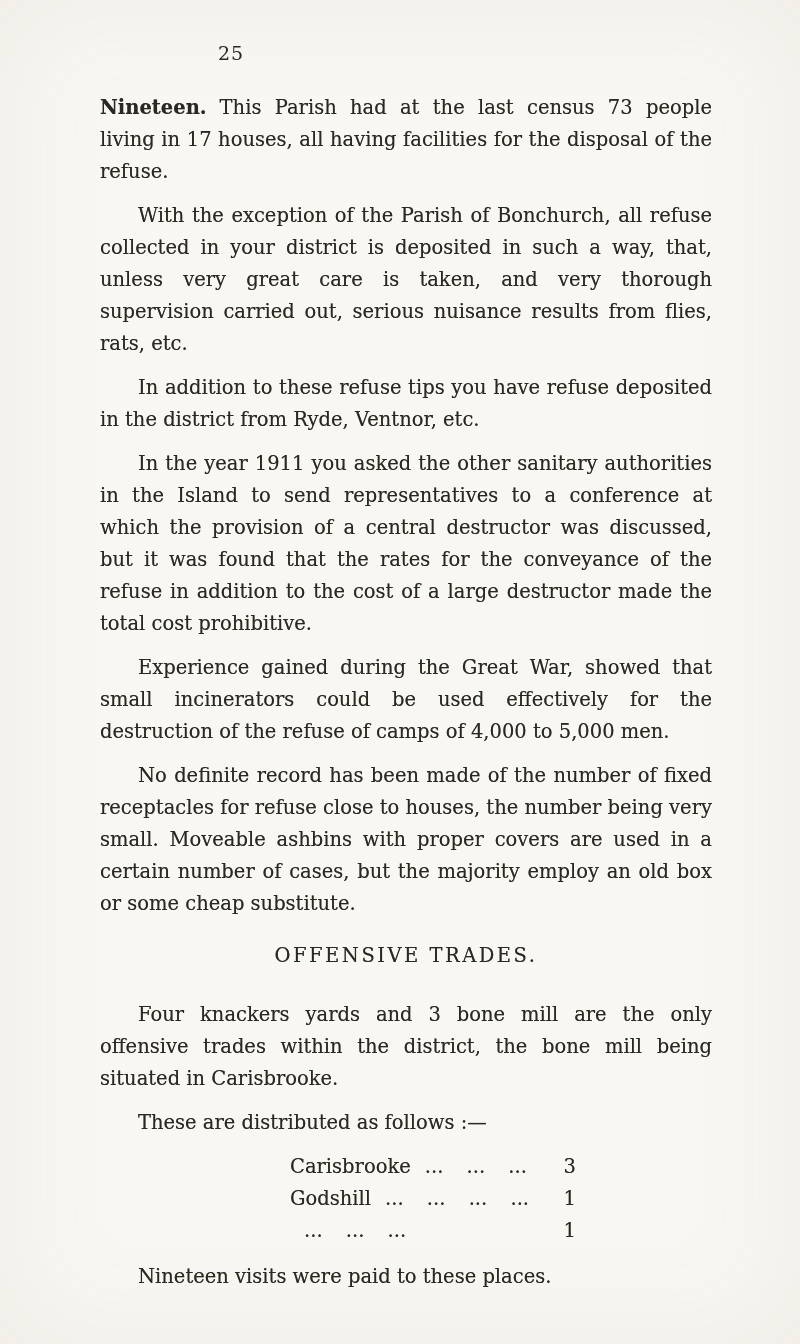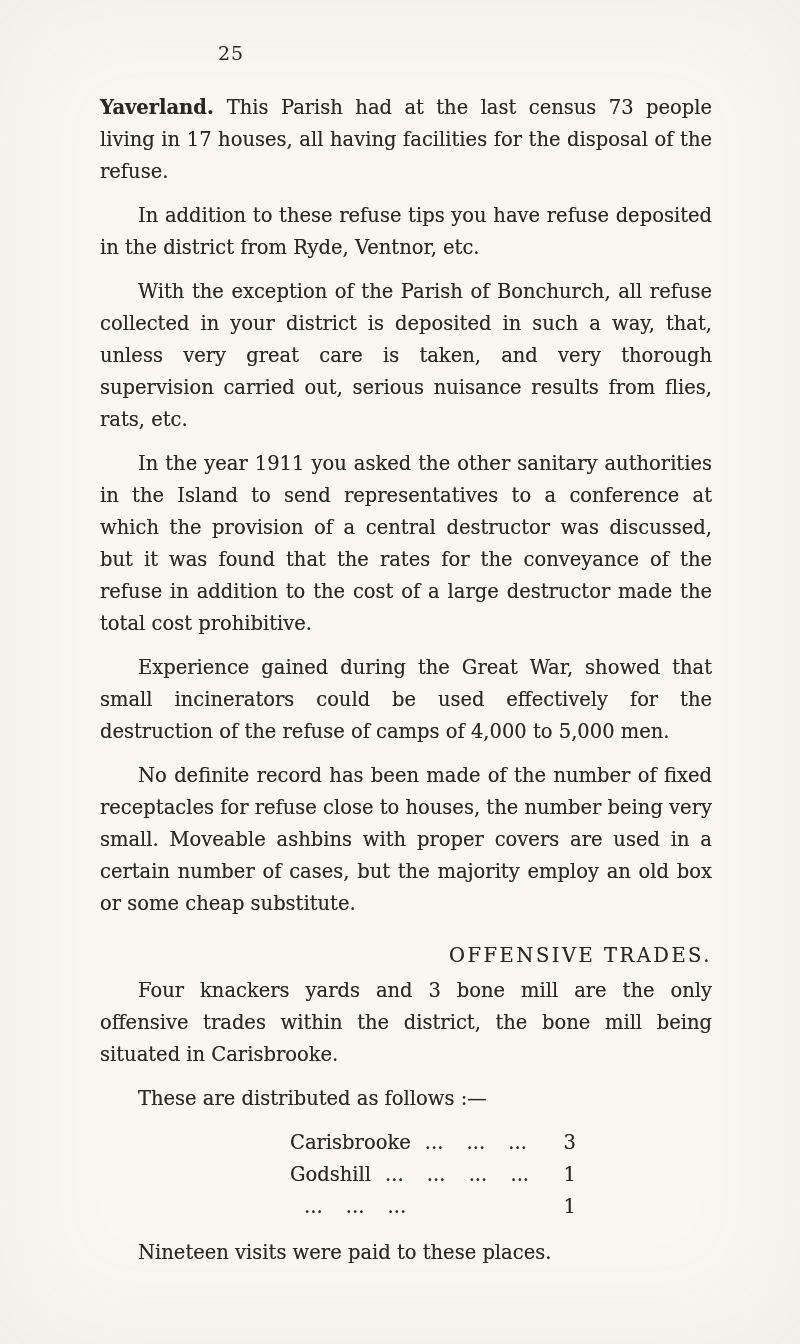--- a/index.html
+++ b/index.html
@@ -30,23 +30,23 @@
     line-height: 32px;
     text-align: justify;
     margin-bottom: 12px;
     text-shadow: 0 0 0.4px rgba(43,39,34,0.55);
   }
   .para.indent { text-indent: 38px; }
   .bold-lead { font-weight: bold; margin-right: 13px; }
   .section-heading {
     font-size: 19.5px;
     font-weight: normal;
-    text-align: right;
+    text-align: center;
     letter-spacing: 2.5px;
-    margin: 24px 0 8px 0;
+    margin: 24px 0 32px 0;
     text-shadow: 0 0 0.4px rgba(43,39,34,0.55);
   }
   .dist-table {
     margin: 2px 0 14px 190px;
     width: 286px;
   }
   .dist-row {
     display: flex;
     align-items: center;
     font-size: 19.5px;
@@ -65,25 +65,25 @@
 </style>
 </head>
 <body>
 
 <div class="scan-page">
 
   <div class="page-number">25</div>
 
   <div class="body-text">
 
-    <p class="para"><span class="bold-lead">Yaverland.</span><span>This Parish had at the last census 73 people living in 17 houses, all having facilities for the disposal of the refuse.</span></p>
+    <p class="para"><span class="bold-lead">Nineteen.</span><span>This Parish had at the last census 73 people living in 17 houses, all having facilities for the disposal of the refuse.</span></p>
+
+    <p class="para indent">With the exception of the Parish of Bonchurch, all refuse collected in your district is deposited in such a way, that, unless very great care is taken, and very thorough supervision carried out, serious nuisance results from flies, rats, etc.</p>
 
     <p class="para indent">In addition to these refuse tips you have refuse deposited in the district from Ryde, Ventnor, etc.</p>
-
-    <p class="para indent">With the exception of the Parish of Bonchurch, all refuse collected in your district is deposited in such a way, that, unless very great care is taken, and very thorough supervision carried out, serious nuisance results from flies, rats, etc.</p>
 
     <p class="para indent">In the year 1911 you asked the other sanitary authorities in the Island to send representatives to a conference at which the provision of a central destructor was discussed, but it was found that the rates for the conveyance of the refuse in addition to the cost of a large destructor made the total cost prohibitive.</p>
 
     <p class="para indent">Experience gained during the Great War, showed that small incinerators could be used effectively for the destruction of the refuse of camps of 4,000 to 5,000 men.</p>
 
     <p class="para indent">No definite record has been made of the number of fixed receptacles for refuse close to houses, the number being very small. Moveable ashbins with proper covers are used in a certain number of cases, but the majority employ an old box or some cheap substitute.</p>
 
     <h2 class="section-heading">OFFENSIVE TRADES.</h2>
 
     <p class="para indent">Four knackers yards and 3 bone mill are the only offensive trades within the district, the bone mill being situated in Carisbrooke.</p>

